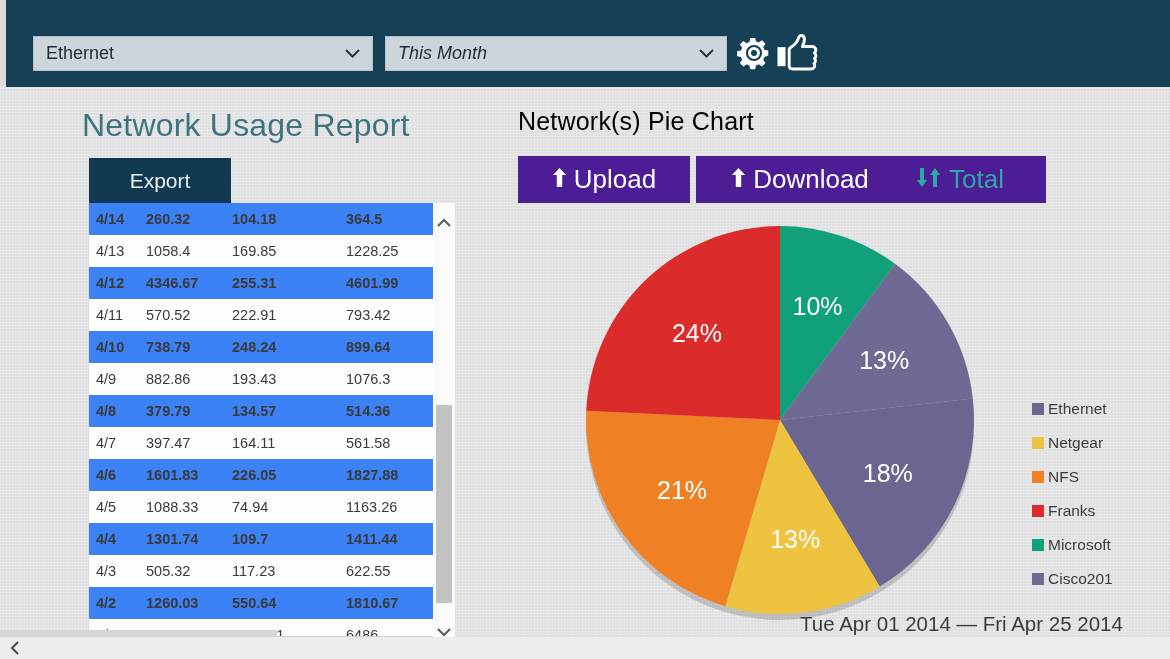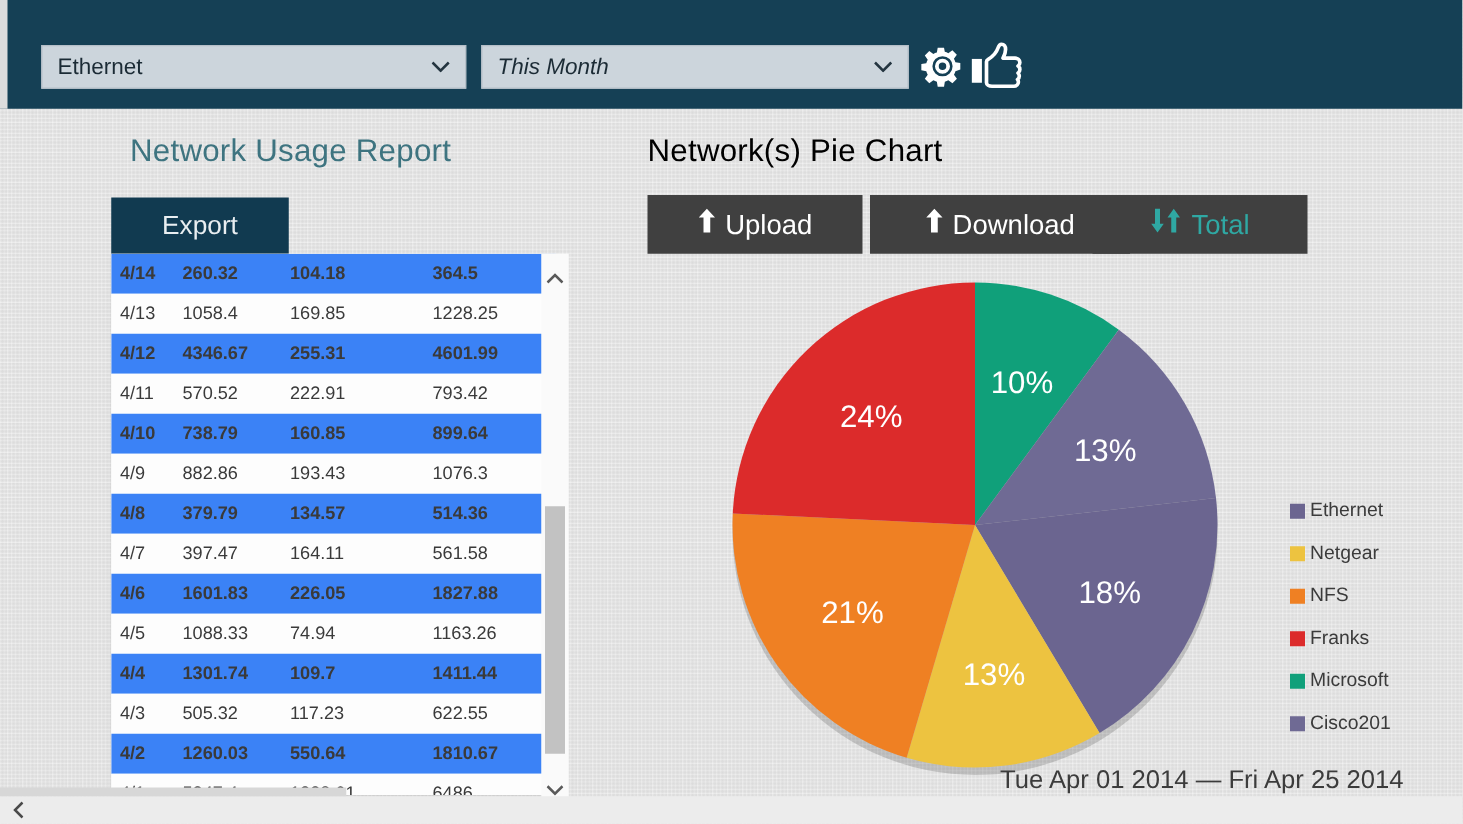--- a/index.html
+++ b/index.html
@@ -47,22 +47,22 @@
     position: absolute; left: 735px; top: 34px;
     width: 38px; height: 38px;
   }
   #thumb-icon {
     position: absolute; left: 776px; top: 32px;
     width: 44px; height: 42px;
   }
 
   
   #report-title {
-    position: absolute; left: 104px; top: 107px;
-    font-size: 25px; color: #3e7480; letter-spacing: 0.2px;
+    position: absolute; left: 82px; top: 107px;
+    font-size: 32px; color: #3e7480; letter-spacing: 0.2px;
   }
   #export-button {
     position: absolute; left: 89px; top: 158px;
     width: 142px; height: 45px;
     background: #113a50;
     color: #e9eef1;
     font-size: 21px;
     display: flex; align-items: center; justify-content: center;
     cursor: pointer; user-select: none;
   }
@@ -104,24 +104,24 @@
     background: #c2c2c2; cursor: pointer;
   }
 
   
   #pie-title {
     position: absolute; left: 518px; top: 107px;
     font-size: 25px; color: #000000; letter-spacing: 0.2px;
   }
   .pbtn {
     position: absolute; top: 156px; height: 47px;
-    background: #404040;
+    background: #4c1d95;
     display: flex; align-items: center; justify-content: center;
     gap: 7px;
-    font-size: 22px;
+    font-size: 26px;
     cursor: pointer; user-select: none;
   }
   #btn-upload   { left: 518px;  width: 172px; color: #ffffff; }
   #btn-download { left: 696px;  width: 208px; color: #ffffff; }
   #btn-total    { left: 874px;  width: 172px; color: #2fa8a3; }
 
   #pie-svg { position: absolute; left: 560px; top: 200px; }
 
   #legend {
     position: absolute; left: 1032px; top: 400px;
@@ -218,21 +218,21 @@
       </div>
       <div class="trow plain">
         <div class="tc-date">4/11</div>
         <div class="tc-up">570.52</div>
         <div class="tc-down">222.91</div>
         <div class="tc-tot">793.42</div>
       </div>
       <div class="trow alt">
         <div class="tc-date">4/10</div>
         <div class="tc-up">738.79</div>
-        <div class="tc-down">160.85</div>
+        <div class="tc-down">248.24</div>
         <div class="tc-tot">899.64</div>
       </div>
       <div class="trow plain">
         <div class="tc-date">4/9</div>
         <div class="tc-up">882.86</div>
         <div class="tc-down">193.43</div>
         <div class="tc-tot">1076.3</div>
       </div>
       <div class="trow alt">
         <div class="tc-date">4/8</div>

